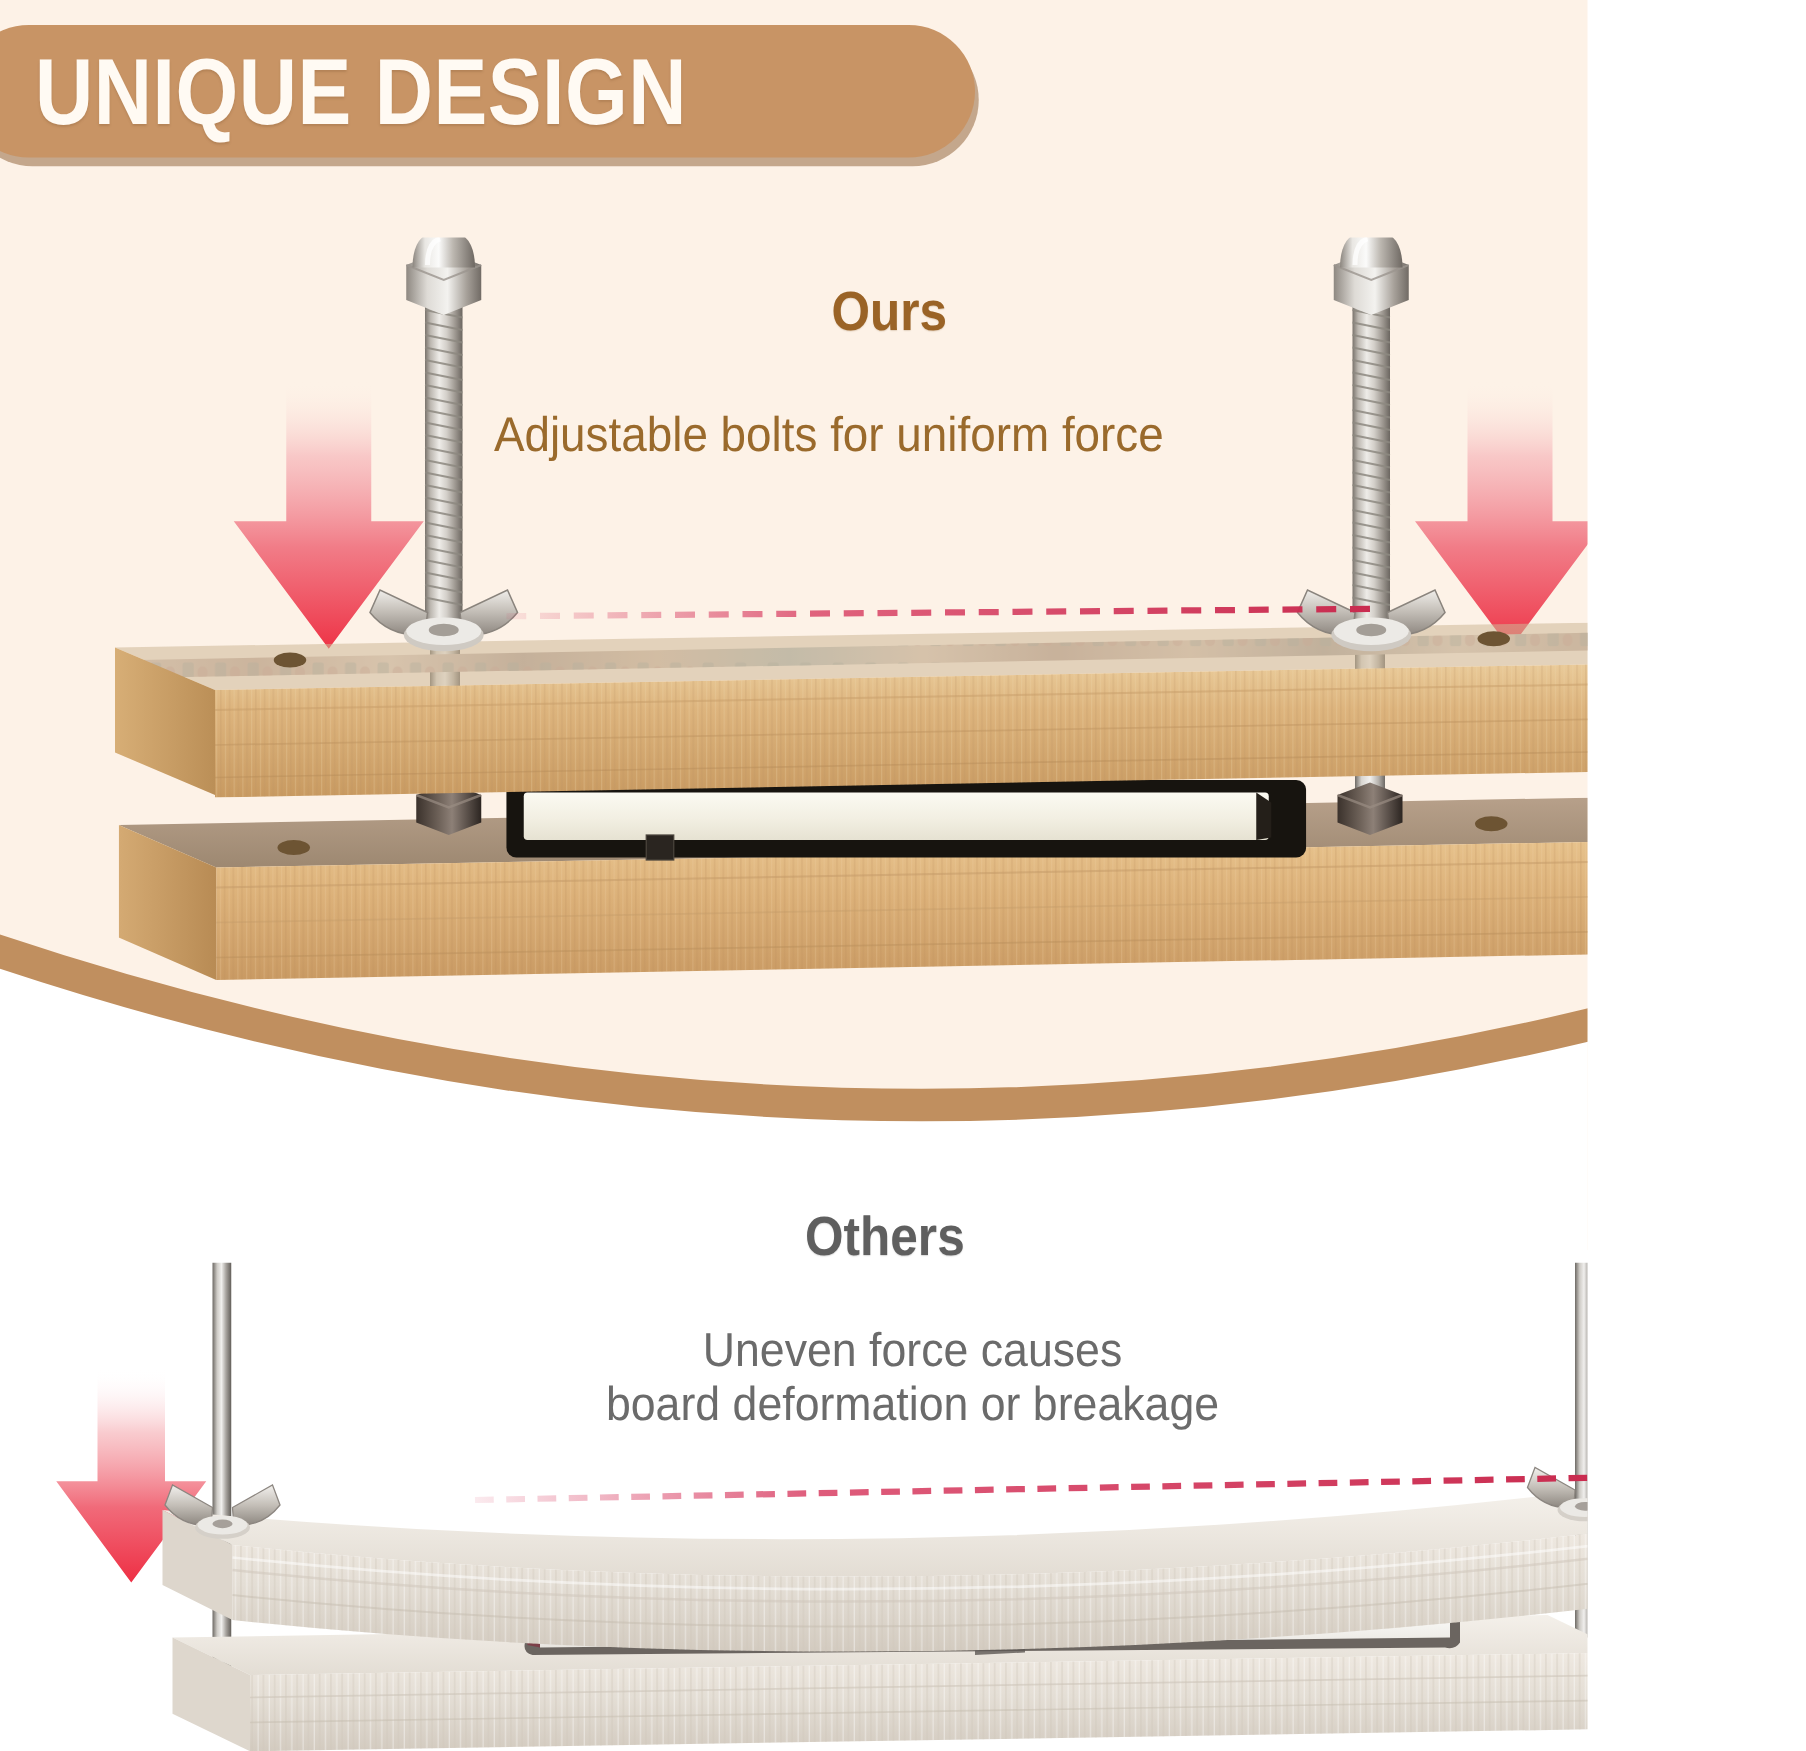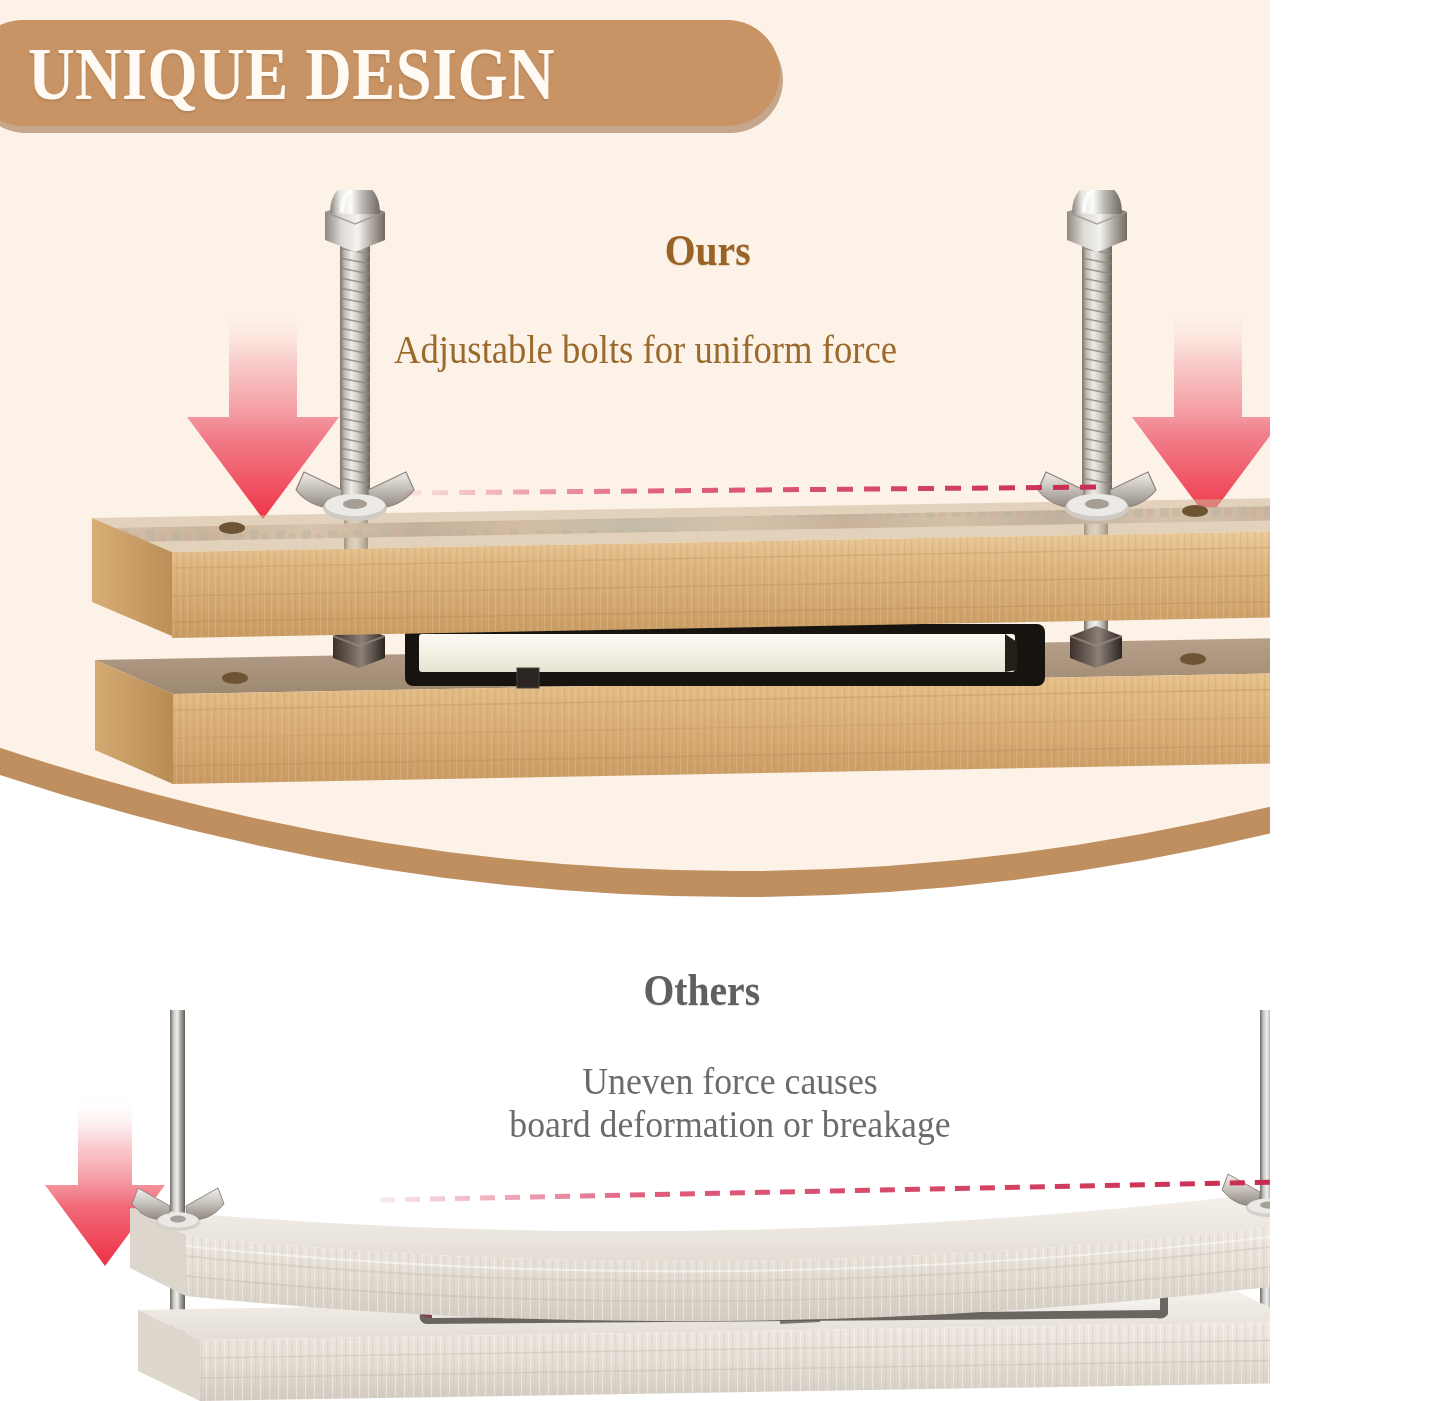--- a/index.html
+++ b/index.html
@@ -6,21 +6,21 @@
     margin: 0;
     padding: 0;
     background: #ffffff;
   }
   #stage {
     position: relative;
     width: 1270px;
     height: 1401px;
     overflow: hidden;
     background: #ffffff;
-    font-family: Liberation Serif, serif;
+    font-family: Liberation Sans, sans-serif;
   }
 
   
   .cream-panel {
     position: absolute;
     left: 0; top: 0;
     width: 1445px; height: 1000px;
     background: #fdf2e7;
     z-index: 1;
   }

